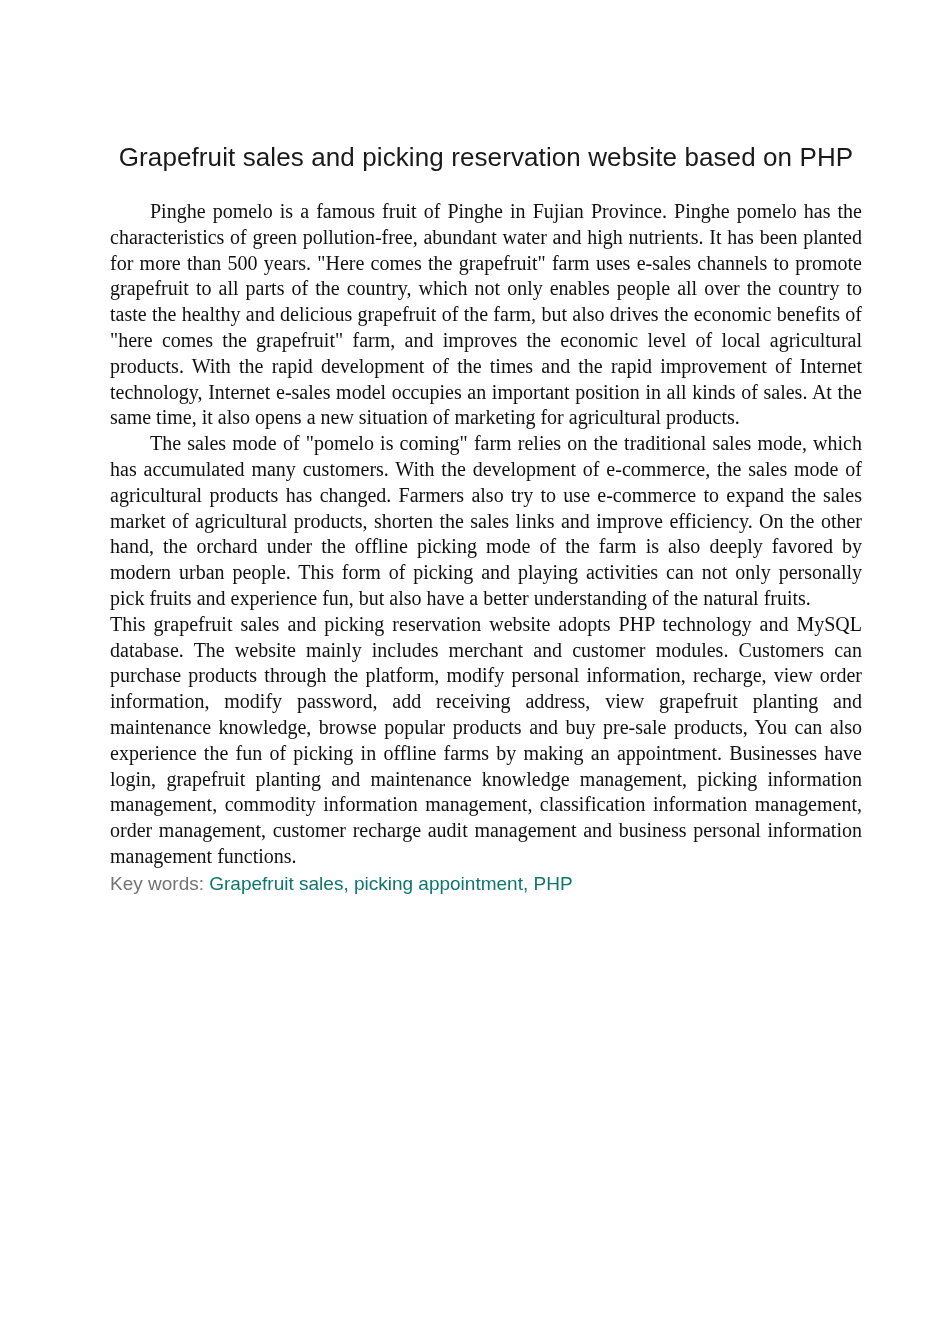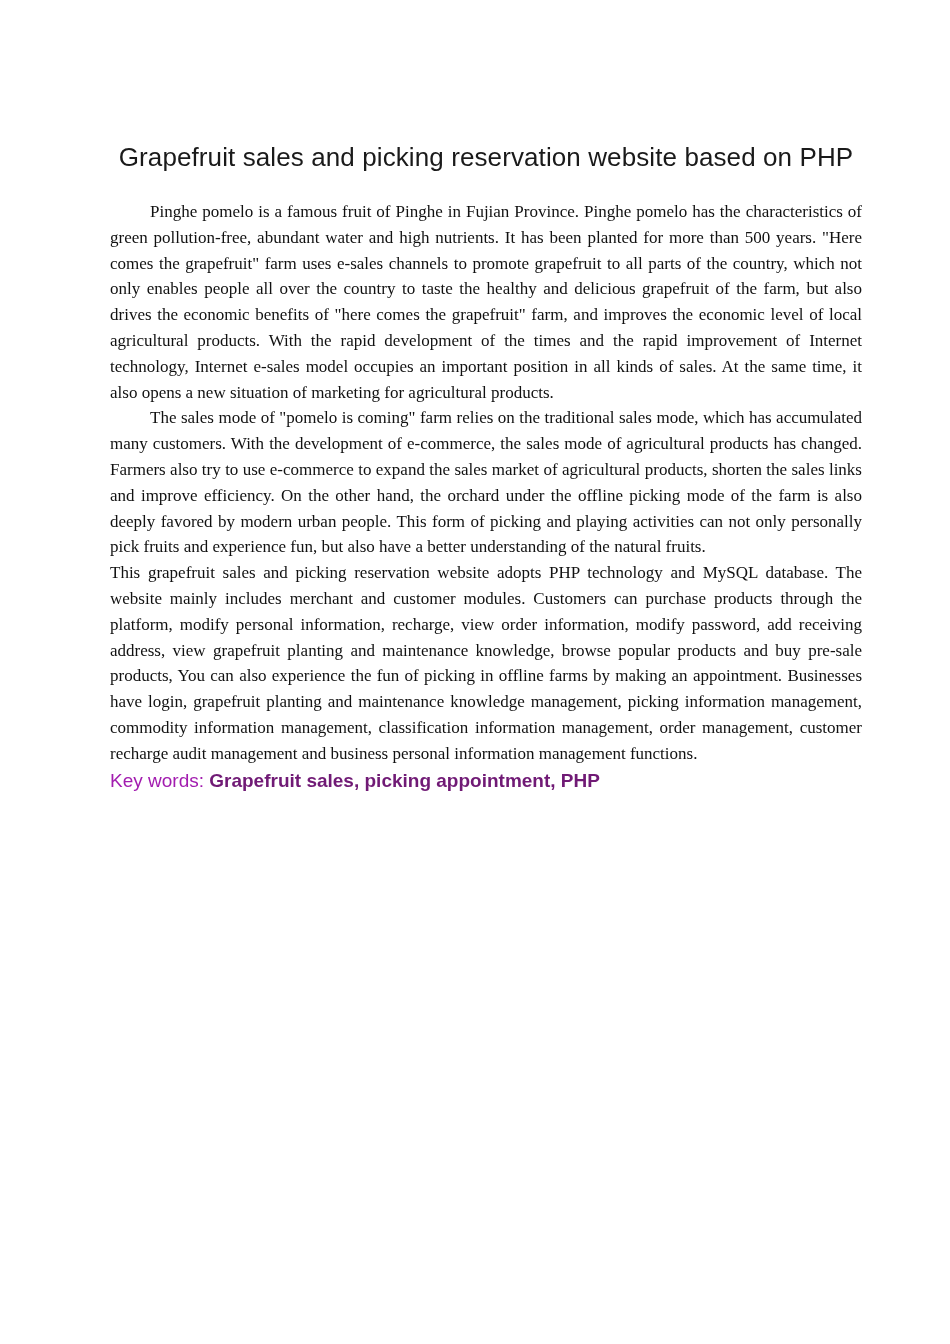--- a/index.html
+++ b/index.html
@@ -51,21 +51,21 @@
     padding-top: 30px;
   }
 
   
   .abstract-body {
     padding-top: 25px;
   }
 
   p.para {
     font-family: "Liberation Serif", "DejaVu Serif", serif;
-    font-size: 17px;
+    font-size: 20px;
     line-height: 25.8px;
     color: #111111;
     text-align: justify;
     text-justify: inter-word;
     margin: 0;
     -webkit-hyphens: none;
     hyphens: none;
   }
 
   p.para.indented {
@@ -80,27 +80,27 @@
   .keywords-line {
     margin: 0;
     padding-top: 1px;
     font-family: "Liberation Sans", "DejaVu Sans", sans-serif;
     font-size: 19px;
     line-height: 26px;
     white-space: nowrap;
   }
 
   .keywords-label {
-    color: #a21caf;
+    color: #737373;
     font-weight: 400;
   }
 
   .keywords-value {
-    color: #701a75;
-    font-weight: 700;
+    color: #0f766e;
+    font-weight: 400;
   }
 
   
   .page-number {
     position: absolute;
     left: 0;
     right: 0;
     top: 1211px;
     text-align: center;
     font-family: "Liberation Serif", "DejaVu Serif", serif;

